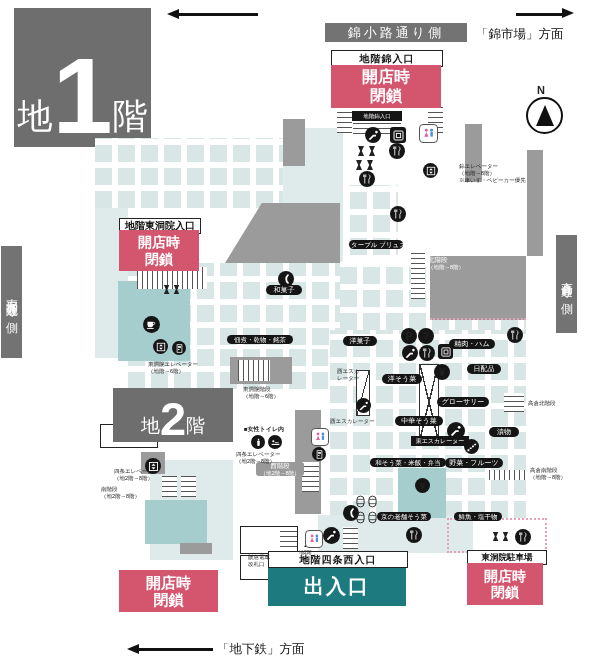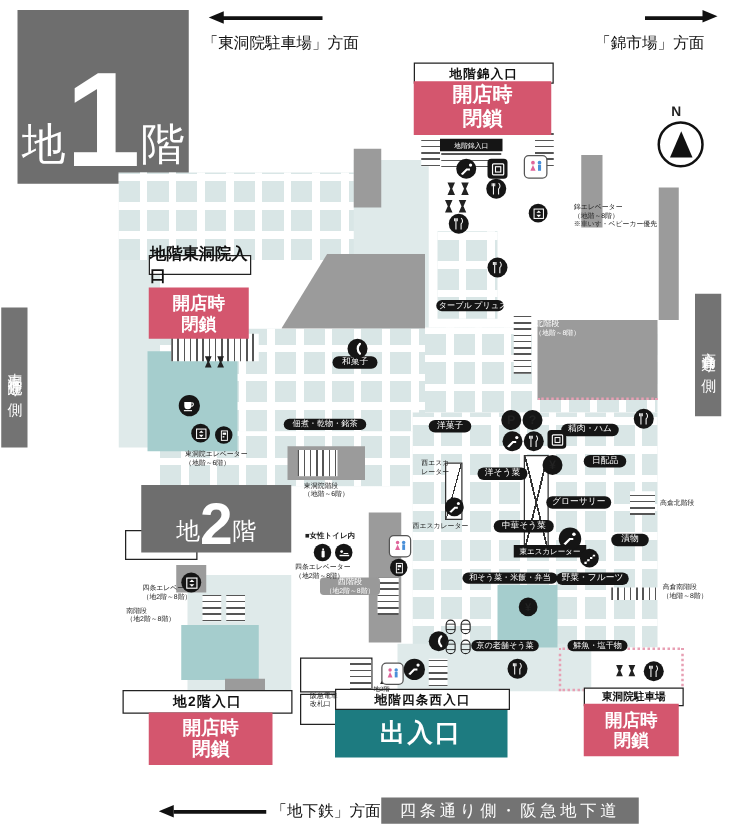--- a/index.html
+++ b/index.html
@@ -107,22 +107,22 @@
 <div id="stage">
 
   <div class="abs badge" style="left:14px;top:8px;width:137px;height:139px;">
     <span style="font-size:35px;line-height:1;margin-bottom:14px;">地</span>
     <span style="font-size:108px;font-weight:bold;line-height:.82;margin-bottom:6px;">1</span>
     <span style="font-size:35px;line-height:1;margin-bottom:14px;">階</span>
   </div>
 
   <div class="abs ah-l" style="left:167px;top:9px;"></div>
   <div class="abs aline" style="left:178px;top:13px;width:80px;"></div>
-  <div class="abs dir" style="left:162px;top:26px;">「東洞院駐車場」方面</div>
-
+
+  <div class="abs street c" style="left:325px;top:23px;width:142px;height:19px;">錦小路通り側</div>
 
   <div class="abs aline" style="left:516px;top:13px;width:47px;"></div>
   <div class="abs ah-r" style="left:562px;top:8px;"></div>
   <div class="abs dir" style="left:476px;top:26px;">「錦市場」方面</div>
 
   <div class="abs" style="left:537px;top:84px;font-size:11px;font-weight:bold;">N</div>
   <div class="abs c" style="left:526px;top:97px;width:33px;height:33px;border:2px solid #111;border-radius:50%;background:#fff;">
     <div style="width:0;height:0;border-left:9px solid transparent;border-right:9px solid transparent;border-bottom:21px solid #111;"></div>
   </div>
 
@@ -170,40 +170,38 @@
   <div class="abs h-h" style="left:343px;top:527px;width:15px;height:22px;"></div>
 
   <div class="abs" style="left:356px;top:370px;width:12px;height:44px;background:#fff;border:1px solid #333;
               background-image:linear-gradient(to bottom right,transparent 48%,#333 48%,#333 52%,transparent 52%);"></div>
   <div class="abs" style="left:419px;top:364px;width:18px;height:74px;background:#fff;border:1px solid #333;
               background-image:linear-gradient(to bottom right,transparent 48%,#333 48%,#333 52%,transparent 52%),
                                linear-gradient(to bottom left,transparent 48%,#333 48%,#333 52%,transparent 52%);"></div>
 
   <div class="abs street vert c" style="left:1px;top:246px;width:21px;height:112px;">東洞院通り側</div>
   <div class="abs street vert c" style="left:556px;top:235px;width:21px;height:98px;">高倉通り側</div>
-  <div class="abs street c" style="left:305px;top:638px;width:206px;height:21px;">四条通り側・阪急地下道</div>
 
   <div class="abs ah-l" style="left:127px;top:644px;"></div>
   <div class="abs aline" style="left:139px;top:648px;width:74px;"></div>
   <div class="abs dir" style="left:217px;top:641px;">「地下鉄」方面</div>
 
   <div class="abs gatebox c" style="left:331px;top:50px;width:110px;height:15px;font-size:10px;">地階錦入口</div>
   <div class="abs red" style="left:331px;top:65px;width:110px;height:43px;font-size:16px;">
     <div>開店時</div>
     <div>閉鎖</div>
   </div>
   <div class="abs barlabel c" style="left:352px;top:111px;width:50px;height:10px;">地階錦入口</div>
 
-  <div class="abs gatebox c" style="left:119px;top:204px;width:80px;height:14px;font-size:13px;letter-spacing:0;">地階東洞院入口</div>
+  <div class="abs gatebox c" style="left:119px;top:218px;width:80px;height:14px;font-size:10px;letter-spacing:0;">地階東洞院入口</div>
   <div class="abs red" style="left:119px;top:230px;width:80px;height:41px;font-size:14px;">
     <div>開店時</div>
     <div>閉鎖</div>
   </div>
 
-  <div class="abs gatebox c" style="left:98px;top:552px;width:134px;height:17px;font-size:11px;">地2階入口</div>
   <div class="abs red" style="left:119px;top:570px;width:99px;height:42px;font-size:15px;">
     <div>開店時</div>
     <div>閉鎖</div>
   </div>
 
   <div class="abs tealbox c" style="left:268px;top:566px;width:138px;height:40px;font-size:20px;letter-spacing:2px;">出入口</div>
   <div class="abs gatebox c" style="left:268px;top:551px;width:138px;height:15px;font-size:10px;">地階四条西入口</div>
 
   <div class="abs gatebox c" style="left:467px;top:550px;width:78px;height:13px;font-size:8.5px;letter-spacing:0;">東洞院駐車場</div>
   <div class="abs red" style="left:467px;top:563px;width:76px;height:42px;font-size:14px;">

